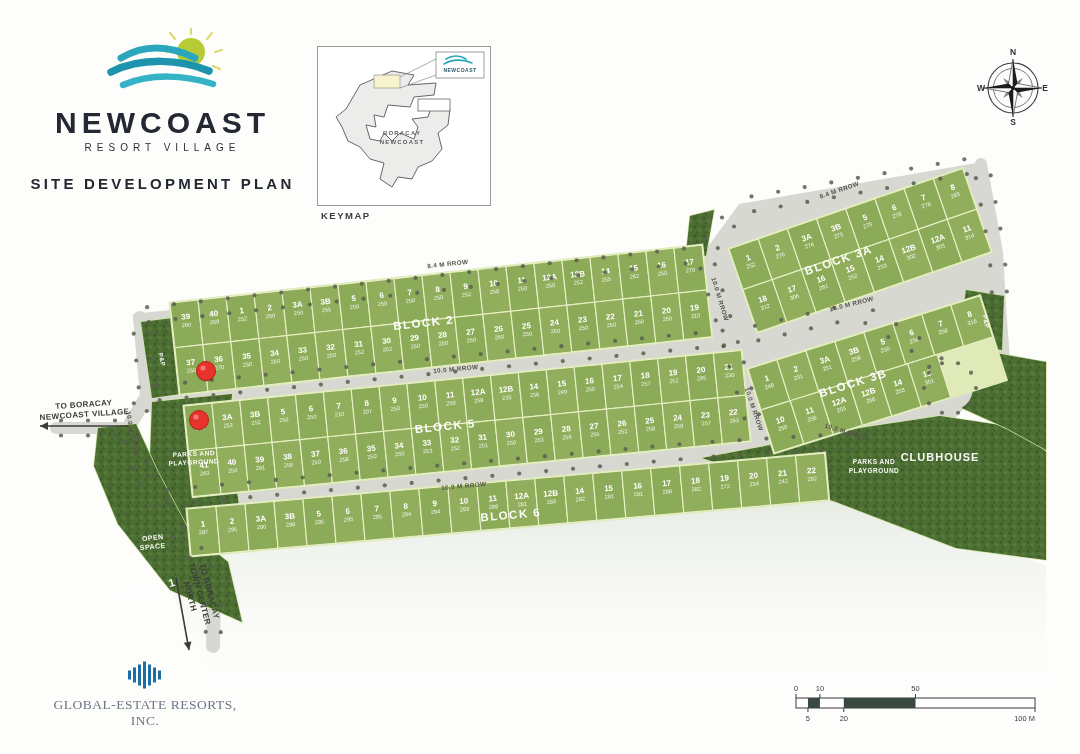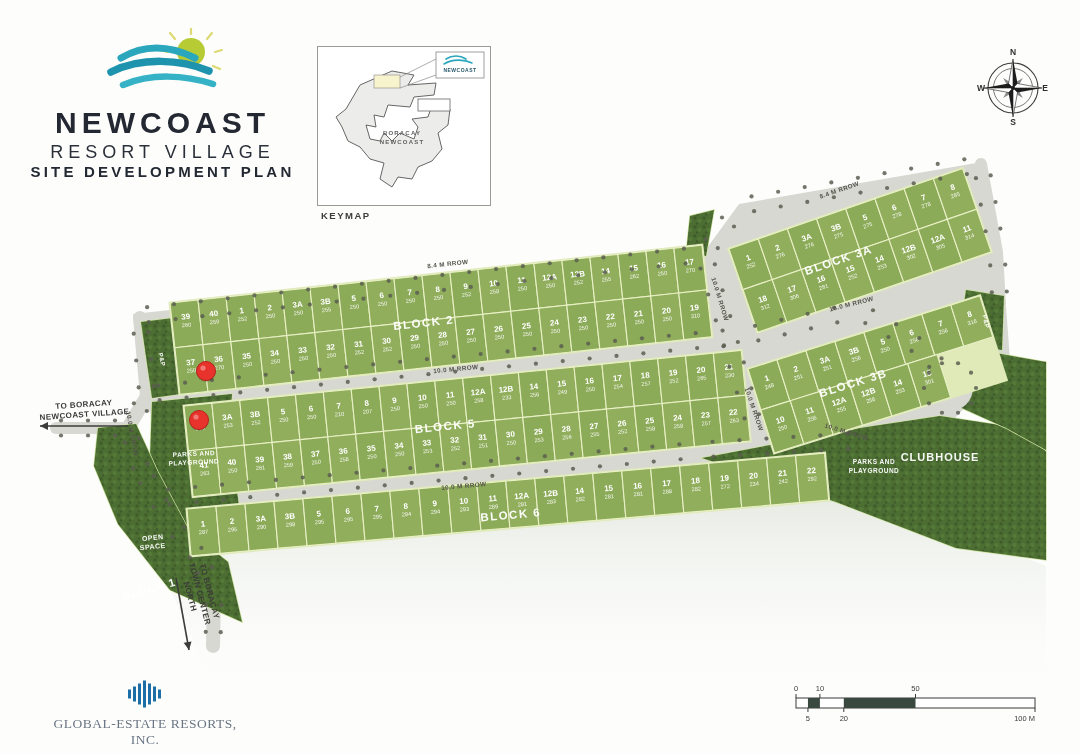--- a/index.html
+++ b/index.html
@@ -1,27 +1,27 @@
 <!DOCTYPE html>
 <html><head>
 <meta charset="utf-8">
 <style>
   html,body{margin:0;padding:0;background:#ffffff;}
   body{width:1080px;height:754px;position:relative;font-family:"Liberation Sans",sans-serif;overflow:hidden;}
   .page{position:absolute;inset:0;background:#fdfdfc;}
   .brand{position:absolute;left:25px;top:28px;width:275px;text-align:center;color:#242a34;}
   .brand-logo{height:72px;}
   .brand-title{font-size:30px;font-weight:bold;letter-spacing:5px;margin-top:2px;color:#232832;}
-  .brand-sub{font-size:18px;letter-spacing:5px;margin-top:2px;color:#2a303a;}
-  .brand-plan{font-size:15px;font-weight:bold;letter-spacing:3.2px;margin-top:0;color:#232933;}
+  .brand-sub{font-size:10px;letter-spacing:5px;margin-top:2px;color:#2a303a;}
+  .brand-plan{font-size:15px;font-weight:bold;letter-spacing:3.2px;margin-top:22px;color:#232933;}
   .keymap{position:absolute;left:317px;top:46px;width:172px;height:158px;border:1px solid #9a9a96;background:#fff;}
   .keymap-label{position:absolute;left:321px;top:210px;font-size:9.5px;font-weight:bold;letter-spacing:1.5px;color:#3c3c3c;text-align:center;}
   #compass{position:absolute;left:975px;top:46px;}
   #map{position:absolute;left:0;top:0;}
-  .gel{position:absolute;left:38px;top:679px;width:214px;text-align:center;}
+  .gel{position:absolute;left:38px;top:660px;width:214px;text-align:center;}
   .gel-name{font-family:"Liberation Serif",serif;font-size:13.5px;color:#6b7685;letter-spacing:.5px;margin-top:3px;}
   #scalebar{position:absolute;left:788px;top:676px;}
 </style>
 </head>
 <body>
 
 <div class="page">
 
   <svg id="map" width="1080" height="754">
       <defs>

